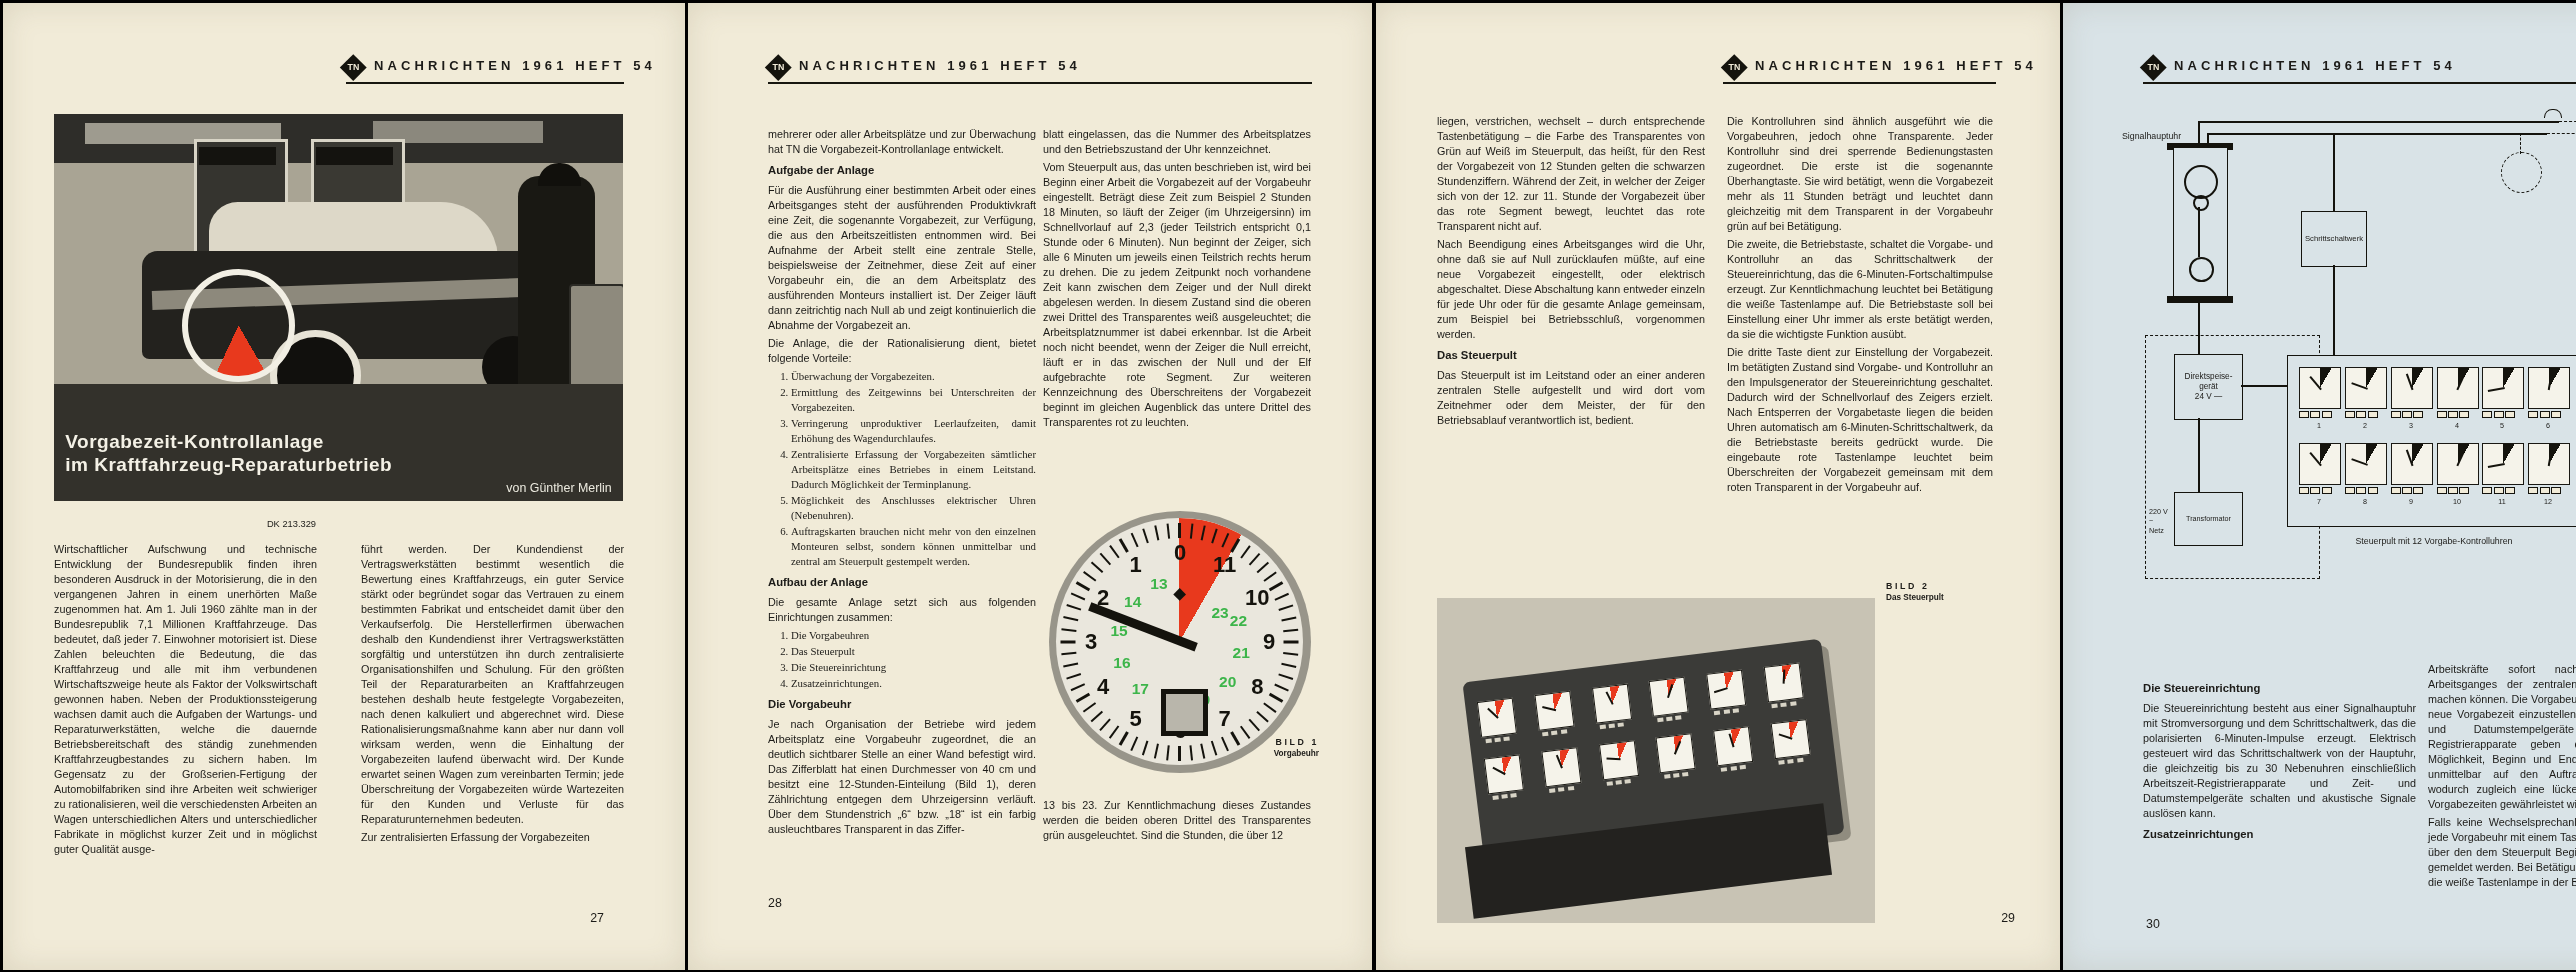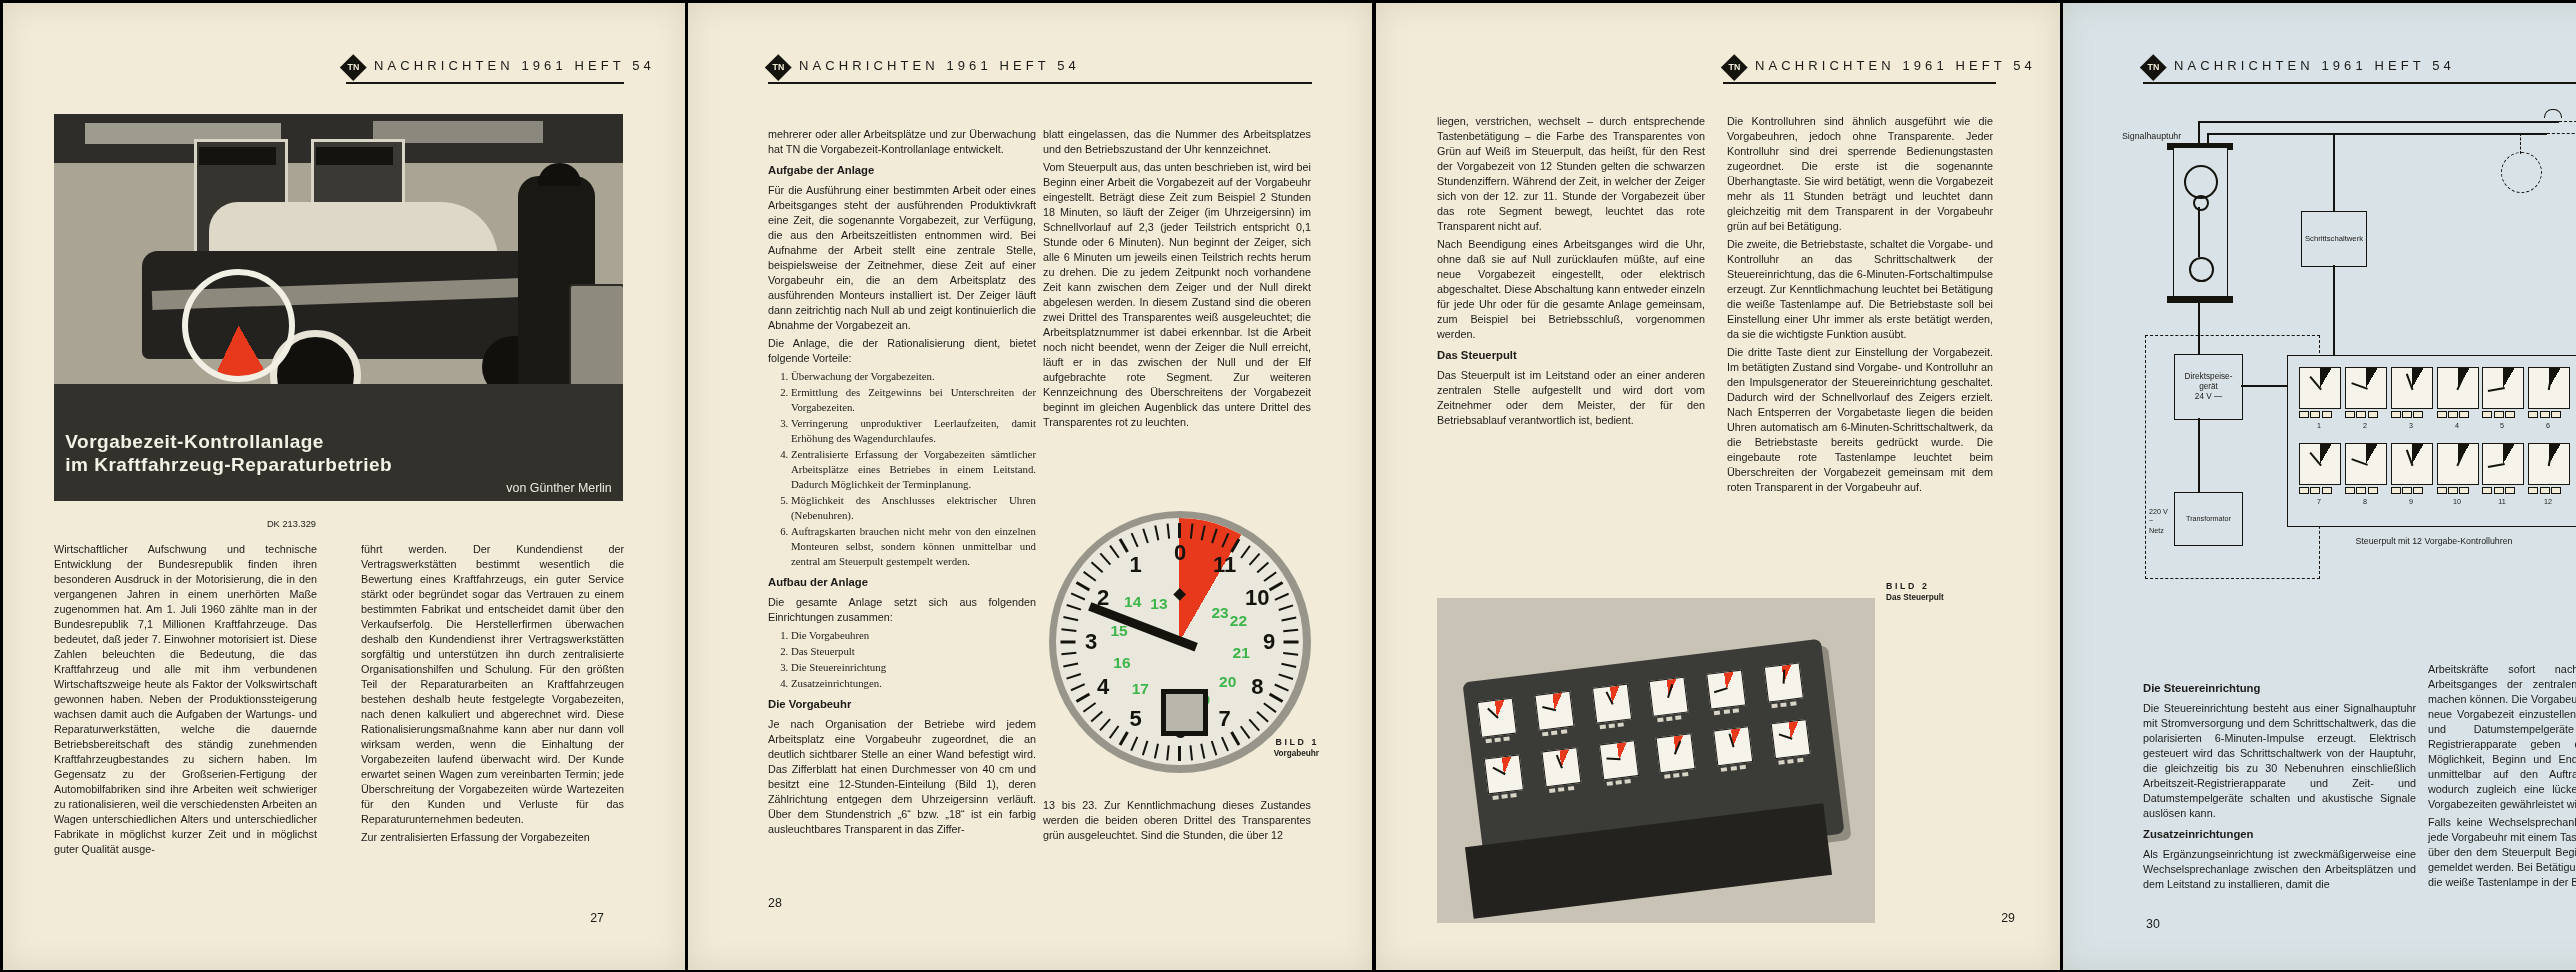--- a/index.html
+++ b/index.html
@@ -1,20 +1,20 @@
 <!DOCTYPE html>
 <html style="font-size:8.2px"><head>
 <meta charset="utf-8">
 <style>
   html,body{margin:0;padding:0;background:#000;}
   #canvas{position:relative;width:3434px;height:973px;background:#000;overflow:hidden;
           font-family:"Liberation Sans","DejaVu Sans",sans-serif;color:#1c1b18;}
   .pgbg{position:absolute;top:3.1px;height:967px;background:#f1ebd8;box-shadow:inset 0 0 31px rgba(120,110,80,.18);}
   .abs{position:absolute;}
-  .hdrtext{font-weight:normal;font-size:13px;letter-spacing:4.1px;white-space:nowrap;}
+  .hdrtext{font-weight:bold;font-size:13px;letter-spacing:4.1px;white-space:nowrap;}
   .rule{position:absolute;height:1.5px;background:#17160f;}
   .logo{position:absolute;width:18.5px;height:18.5px;background:#14130d;transform:rotate(45deg);}
   .logo span{position:absolute;left:0;top:3.6px;width:18.5px;text-align:center;transform:rotate(-45deg);
              color:#f1ebd8;font-weight:bold;font-size:8.8px;letter-spacing:0;}
   .col{position:absolute;text-align:justify;font-size:10.8px;line-height:15px;}
   .col p{margin:0 0 3.1px 0;}
   .col h3{margin:7.2px 0 5.2px 0;font-size:11.3px;line-height:13.4px;}
   .col ol{margin:0 0 4.1px 0;padding-left:23px;font-family:Liberation Serif, serif;}
   .col li{margin:0 0 1px 0;}
   .pageno{position:absolute;font-size:12.4px;}
@@ -198,21 +198,21 @@
         <div class="num" style="left: 124px; top: 124px; font-size: 22px; transform: translate(-50%, -50%) rotate(-60deg) translate(0px, -89px) rotate(60deg);">2</div>
         <div class="num" style="left: 124px; top: 124px; font-size: 22px; transform: translate(-50%, -50%) rotate(-90deg) translate(0px, -89px) rotate(90deg);">3</div>
         <div class="num" style="left: 124px; top: 124px; font-size: 22px; transform: translate(-50%, -50%) rotate(-120deg) translate(0px, -89px) rotate(120deg);">4</div>
         <div class="num" style="left: 124px; top: 124px; font-size: 22px; transform: translate(-50%, -50%) rotate(-150deg) translate(0px, -89px) rotate(150deg);">5</div>
         <div class="num" style="left: 124px; top: 124px; font-size: 22px; transform: translate(-50%, -50%) rotate(-180deg) translate(0px, -89px) rotate(180deg);">6</div>
         <div class="num" style="left: 124px; top: 124px; font-size: 22px; transform: translate(-50%, -50%) rotate(-210deg) translate(0px, -89px) rotate(210deg);">7</div>
         <div class="num" style="left: 124px; top: 124px; font-size: 22px; transform: translate(-50%, -50%) rotate(-240deg) translate(0px, -89px) rotate(240deg);">8</div>
         <div class="num" style="left: 124px; top: 124px; font-size: 22px; transform: translate(-50%, -50%) rotate(-270deg) translate(0px, -89px) rotate(270deg);">9</div>
         <div class="num" style="left: 124px; top: 124px; font-size: 22px; transform: translate(-50%, -50%) rotate(-300deg) translate(0px, -89px) rotate(300deg);">10</div>
         <div class="num" style="left: 124px; top: 124px; font-size: 22px; transform: translate(-50%, -50%) rotate(-330deg) translate(0px, -89px) rotate(330deg);">11</div>
-        <div class="gnum" style="left: 124px; top: 124px; font-size: 15.5px; transform: translate(-50%, -50%) rotate(-20deg) translate(0px, -62px) rotate(20deg); margin-top: 20px;">13</div>
+        <div class="gnum" style="left: 124px; top: 124px; font-size: 15.5px; transform: translate(-50%, -50%) rotate(-20deg) translate(0px, -62px) rotate(20deg);">13</div>
         <div class="gnum" style="left: 124px; top: 124px; font-size: 15.5px; transform: translate(-50%, -50%) rotate(-50deg) translate(0px, -62px) rotate(50deg);">14</div>
         <div class="gnum" style="left: 124px; top: 124px; font-size: 15.5px; transform: translate(-50%, -50%) rotate(-80deg) translate(0px, -62px) rotate(80deg);">15</div>
         <div class="gnum" style="left: 124px; top: 124px; font-size: 15.5px; transform: translate(-50%, -50%) rotate(-110deg) translate(0px, -62px) rotate(110deg);">16</div>
         <div class="gnum" style="left: 124px; top: 124px; font-size: 15.5px; transform: translate(-50%, -50%) rotate(-140deg) translate(0px, -62px) rotate(140deg);">17</div>
         <div class="gnum" style="left: 124px; top: 124px; font-size: 15.5px; transform: translate(-50%, -50%) rotate(-200deg) translate(0px, -62px) rotate(200deg);">19</div>
         <div class="gnum" style="left: 124px; top: 124px; font-size: 15.5px; transform: translate(-50%, -50%) rotate(-230deg) translate(0px, -62px) rotate(230deg);">20</div>
         <div class="gnum" style="left: 124px; top: 124px; font-size: 15.5px; transform: translate(-50%, -50%) rotate(-260deg) translate(0px, -62px) rotate(260deg);">21</div>
         <div class="gnum" style="left: 124px; top: 124px; font-size: 15.5px; transform: translate(-50%, -50%) rotate(-290deg) translate(0px, -62px) rotate(290deg);">22</div>
         <div class="gnum" style="left: 124px; top: 124px; font-size: 15.5px; transform: translate(-50%, -50%) rotate(-320deg) translate(0px, -62px) rotate(320deg); margin-top: 18px;">23</div>
         <div class="tnmini" style="left: 119px; top: 72px; width: 9.3px; height: 9.3px;"></div>
@@ -493,21 +493,20 @@
 
   <div class="cap" style="left:2540px;top:587px;width:160px;text-align:right;">
     <div class="b1">BILD 3</div>
     <div>Prinzipschaltbild der Vorgabezeit-Kontrollanlage</div>
   </div>
 
   <div class="col" id="p30cL" style="left:2143px;top:675px;width:273px;">
       <h3>Die Steuereinrichtung</h3>
       <p>Die Steuereinrichtung besteht aus einer Signalhauptuhr mit Stromversorgung und dem Schrittschaltwerk, das die polarisierten 6-Minuten-Impulse erzeugt. Elektrisch gesteuert wird das Schrittschaltwerk von der Hauptuhr, die gleichzeitig bis zu 30 Nebenuhren einschließlich Arbeitszeit-Registrierapparate und Zeit- und Datumstempelgeräte schalten und akustische Signale auslösen kann.</p>
       <h3>Zusatzeinrichtungen</h3>
-      <p>Als Ergänzungseinrichtung ist zweckmäßigerweise eine Wechselsprechanlage zwischen den Arbeitsplätzen und dem Leitstand zu installieren, damit die</p>
     </div>
   <div class="col" id="p30cR" style="left:2428px;top:662px;width:273px;">
       <p>Arbeitskräfte sofort nach Beendigung eines Arbeitsganges der zentralen Stelle eine Mitteilung machen können. Die Vorgabeuhr ist dann sofort auf eine neue Vorgabezeit einzustellen oder abzuschalten. Zeit- und Datumstempelgeräte und Arbeitszeit-Registrierapparate geben dem Bedienenden die Möglichkeit, Beginn und Ende der Reparaturarbeiten unmittelbar auf den Auftragskarten zu stempeln, wodurch zugleich eine lückenlose Überwachung der Vorgabezeiten gewährleistet wird.</p>
       <p>Falls keine Wechselsprechanlage vorhanden ist, kann jede Vorgabeuhr mit einem Tastkopf ausgerüstet werden, über den dem Steuerpult Beginn und Ende einer Arbeit gemeldet werden. Bei Betätigung des Tastkopfes beginnt die weiße Tastenlampe in der Betriebstaste zu flackern.</p>
     </div>
   <div class="pageno" style="left:2146px;top:917px;">30</div>
 
   <div id="p31clocks"></div>
 
 </div>

